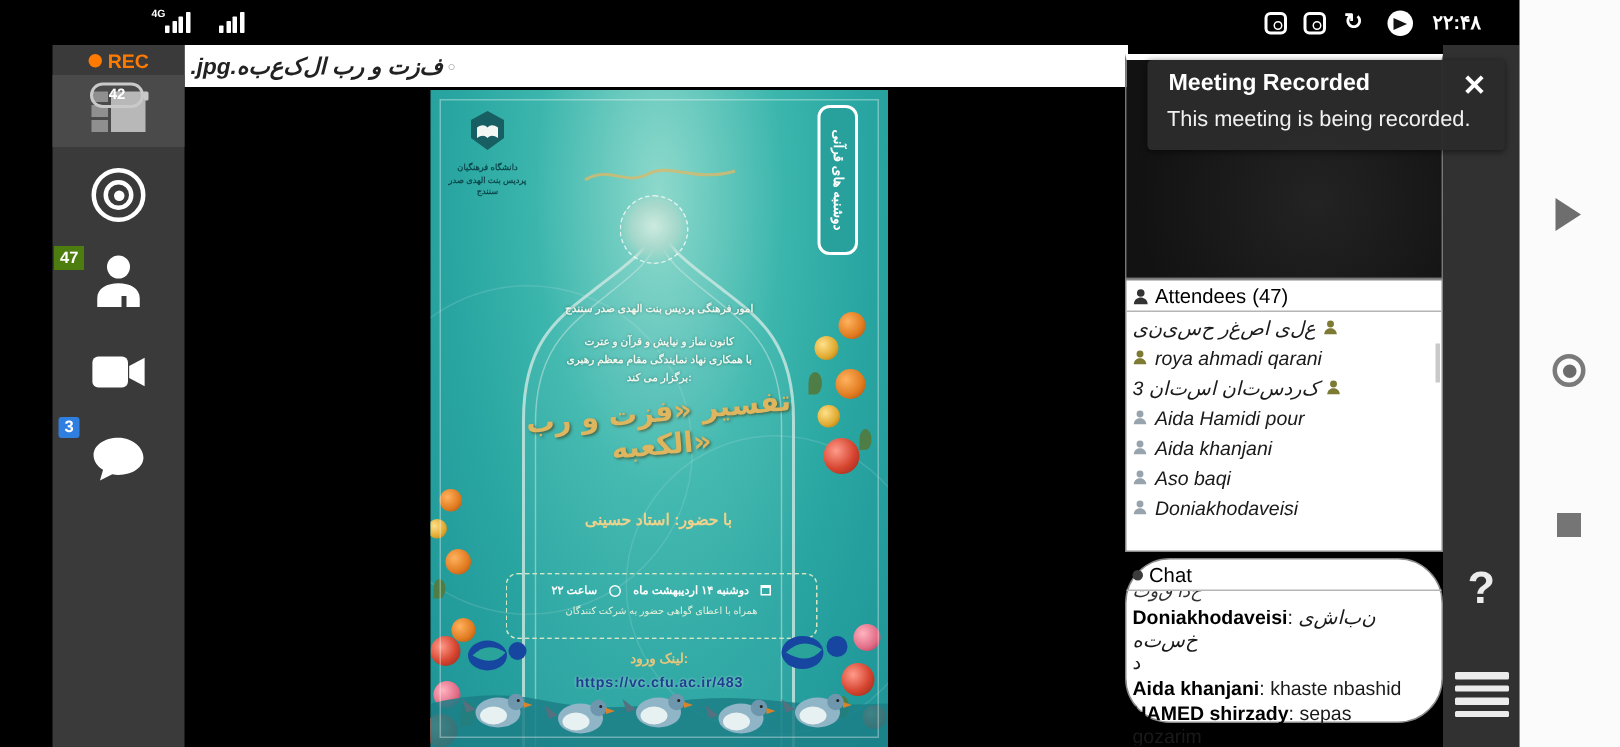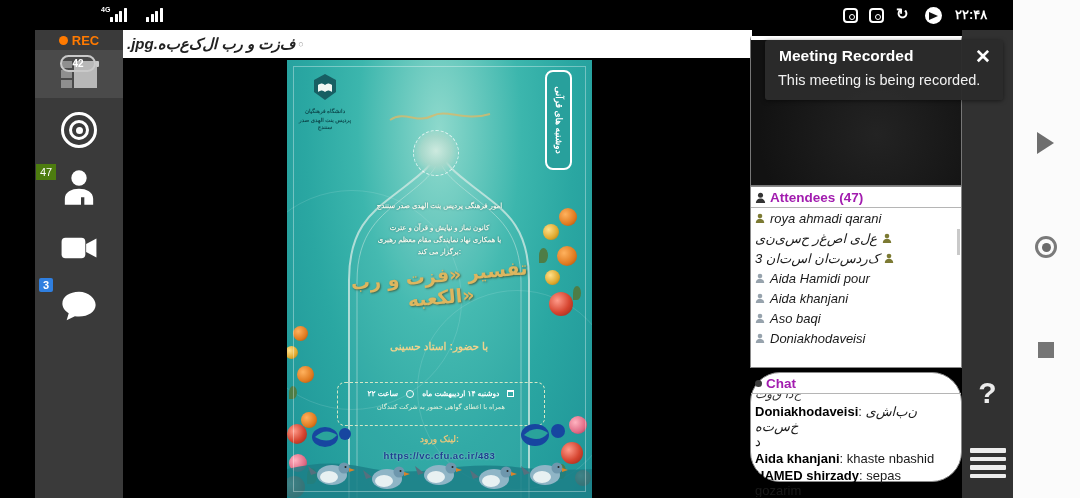--- a/index.html
+++ b/index.html
@@ -36,21 +36,21 @@
   .layout-ic { display:flex; gap:2px; width:36px; height:27px; }
   .layout-ic .lcol { display:flex; flex-direction:column; gap:2px; width:11px; }
   .layout-ic .lcol i { flex:1; background:#8f8f8f; }
   .layout-ic .lmain { flex:1; background:#b8b8b8; }
   .target-ic { width:36px; height:36px; border:3.5px solid #fff; border-radius:50%;
                display:flex; align-items:center; justify-content:center; }
   .target-ic .mid { width:20px; height:20px; border:3.5px solid #fff; border-radius:50%;
                     display:flex; align-items:center; justify-content:center; }
   .target-ic .dot { width:7px; height:7px; background:#fff; border-radius:50%; }
   .badge-dark { position:absolute; left:1px; top:0px; background:#4d7c0f; color:#fff;
-                font-size:11px; font-weight:normal; padding:2px 4px; }
+                font-size:11px; font-weight:bold; padding:2px 4px; }
   .badge-blue { position:absolute; left:4px; top:-4px; background:#2f7fe0; color:#fff;
                 font-size:11px; font-weight:bold; padding:1px 4px; border-radius:2px; }
   .wicon { fill:#fff; }
 
   
   .titlebar { position:absolute; left:123px; top:30px; width:629px; height:28px; background:#fff;
               display:flex; align-items:center; padding-left:4px; gap:3px; z-index:5; }
   .titlebar bdo { font-size:15px; font-weight:bold; color:#222; }
   .title-marker { color:#9a9a9a; font-size:9px; }
 
@@ -103,21 +103,21 @@
   .video-pod { position:absolute; left:750px; top:36px; width:212px; height:150px;
                background:radial-gradient(circle at 60% 65%, #232323, #121212 75%);
                border:1px solid #777; border-top:4px solid #fff; z-index:6; }
 
   
   .pod { position:absolute; left:750px; width:212px; background:#fff; border:1px solid #8a8a8a; z-index:7; }
   .attendees-pod { top:186px; height:182px; }
   .chat-pod { top:372px; height:110px;border-radius:30px; }
   .pod-header { height:21px; display:flex; align-items:center; gap:4px; padding:0 4px;
                 border-bottom:1px solid #b5b5b5; }
-  .pod-header .ph-title { font-size:13.5px; font-weight:bold; color:#a21caf; }
+  .pod-header .ph-title { font-size:13.5px; font-weight:normal; color:#000000; }
   .chat-dot { width:7px; height:7px; background:#3c3c3c; border-radius:50%; }
   .att-row { height:20px; display:flex; align-items:center; gap:5px; padding:0 4px; }
   .att-row.rtl { flex-direction:row-reverse; justify-content:flex-end; }
   .att-row bdo { font-size:13px; color:#1a1a1a; white-space:nowrap; }
   .mini-person.olive { fill:#7c7a33; }
   .mini-person.gray { fill:#97a3ad; }
   .att-scroll { position:absolute; right:1px; top:42px; width:3px; height:26px; background:#c9c9c9; }
   .chat-body { padding:0 4px; overflow:hidden; height:103px; }
   .chat-partial { height:8px; overflow:hidden; }
   .chat-partial bdo { display:block; margin-top:-7px; font-size:12px; color:#333; }
@@ -342,33 +342,33 @@
 
   <div class="pod attendees-pod">
     <div class="pod-header">
       <svg width="11" height="11" viewBox="0 0 10 10" class="mini-person" style="fill:#333;">
         <circle cx="5" cy="3" r="2.3"></circle>
           <path d="M.8 10 c0-3 2.5-4.2 4.2-4.2 S9.2 7 9.2 10z"></path>
       </svg>
       <span class="ph-title">Attendees</span>
       <span class="ph-title">(47)</span>
     </div>
+    <div class="att-row rtl">
+      <svg width="10" height="10" viewBox="0 0 10 10" class="mini-person olive">
+          <circle cx="5" cy="3" r="2.3"></circle>
+          <path d="M.8 10 c0-3 2.5-4.2 4.2-4.2 S9.2 7 9.2 10z"></path>
+        </svg>
+      <bdo dir="ltr">ی‌ن‌ی‌س‌ح ر‌غ‌ص‌ا ی‌ل‌ع</bdo>
+    </div>
     <div class="att-row">
       <svg width="10" height="10" viewBox="0 0 10 10" class="mini-person olive">
           <circle cx="5" cy="3" r="2.3"></circle>
           <path d="M.8 10 c0-3 2.5-4.2 4.2-4.2 S9.2 7 9.2 10z"></path>
         </svg>
       <bdo dir="ltr">roya ahmadi qarani</bdo>
-    </div>
-    <div class="att-row rtl">
-      <svg width="10" height="10" viewBox="0 0 10 10" class="mini-person olive">
-          <circle cx="5" cy="3" r="2.3"></circle>
-          <path d="M.8 10 c0-3 2.5-4.2 4.2-4.2 S9.2 7 9.2 10z"></path>
-        </svg>
-      <bdo dir="ltr">ی‌ن‌ی‌س‌ح ر‌غ‌ص‌ا ی‌ل‌ع</bdo>
     </div>
     <div class="att-row rtl">
       <svg width="10" height="10" viewBox="0 0 10 10" class="mini-person olive">
           <circle cx="5" cy="3" r="2.3"></circle>
           <path d="M.8 10 c0-3 2.5-4.2 4.2-4.2 S9.2 7 9.2 10z"></path>
         </svg>
       <bdo dir="ltr">3 ن‌ا‌ت‌س‌ا ن‌ا‌ت‌س‌د‌ر‌ک</bdo>
     </div>
     <div class="att-row">
       <svg width="10" height="10" viewBox="0 0 10 10" class="mini-person gray">

